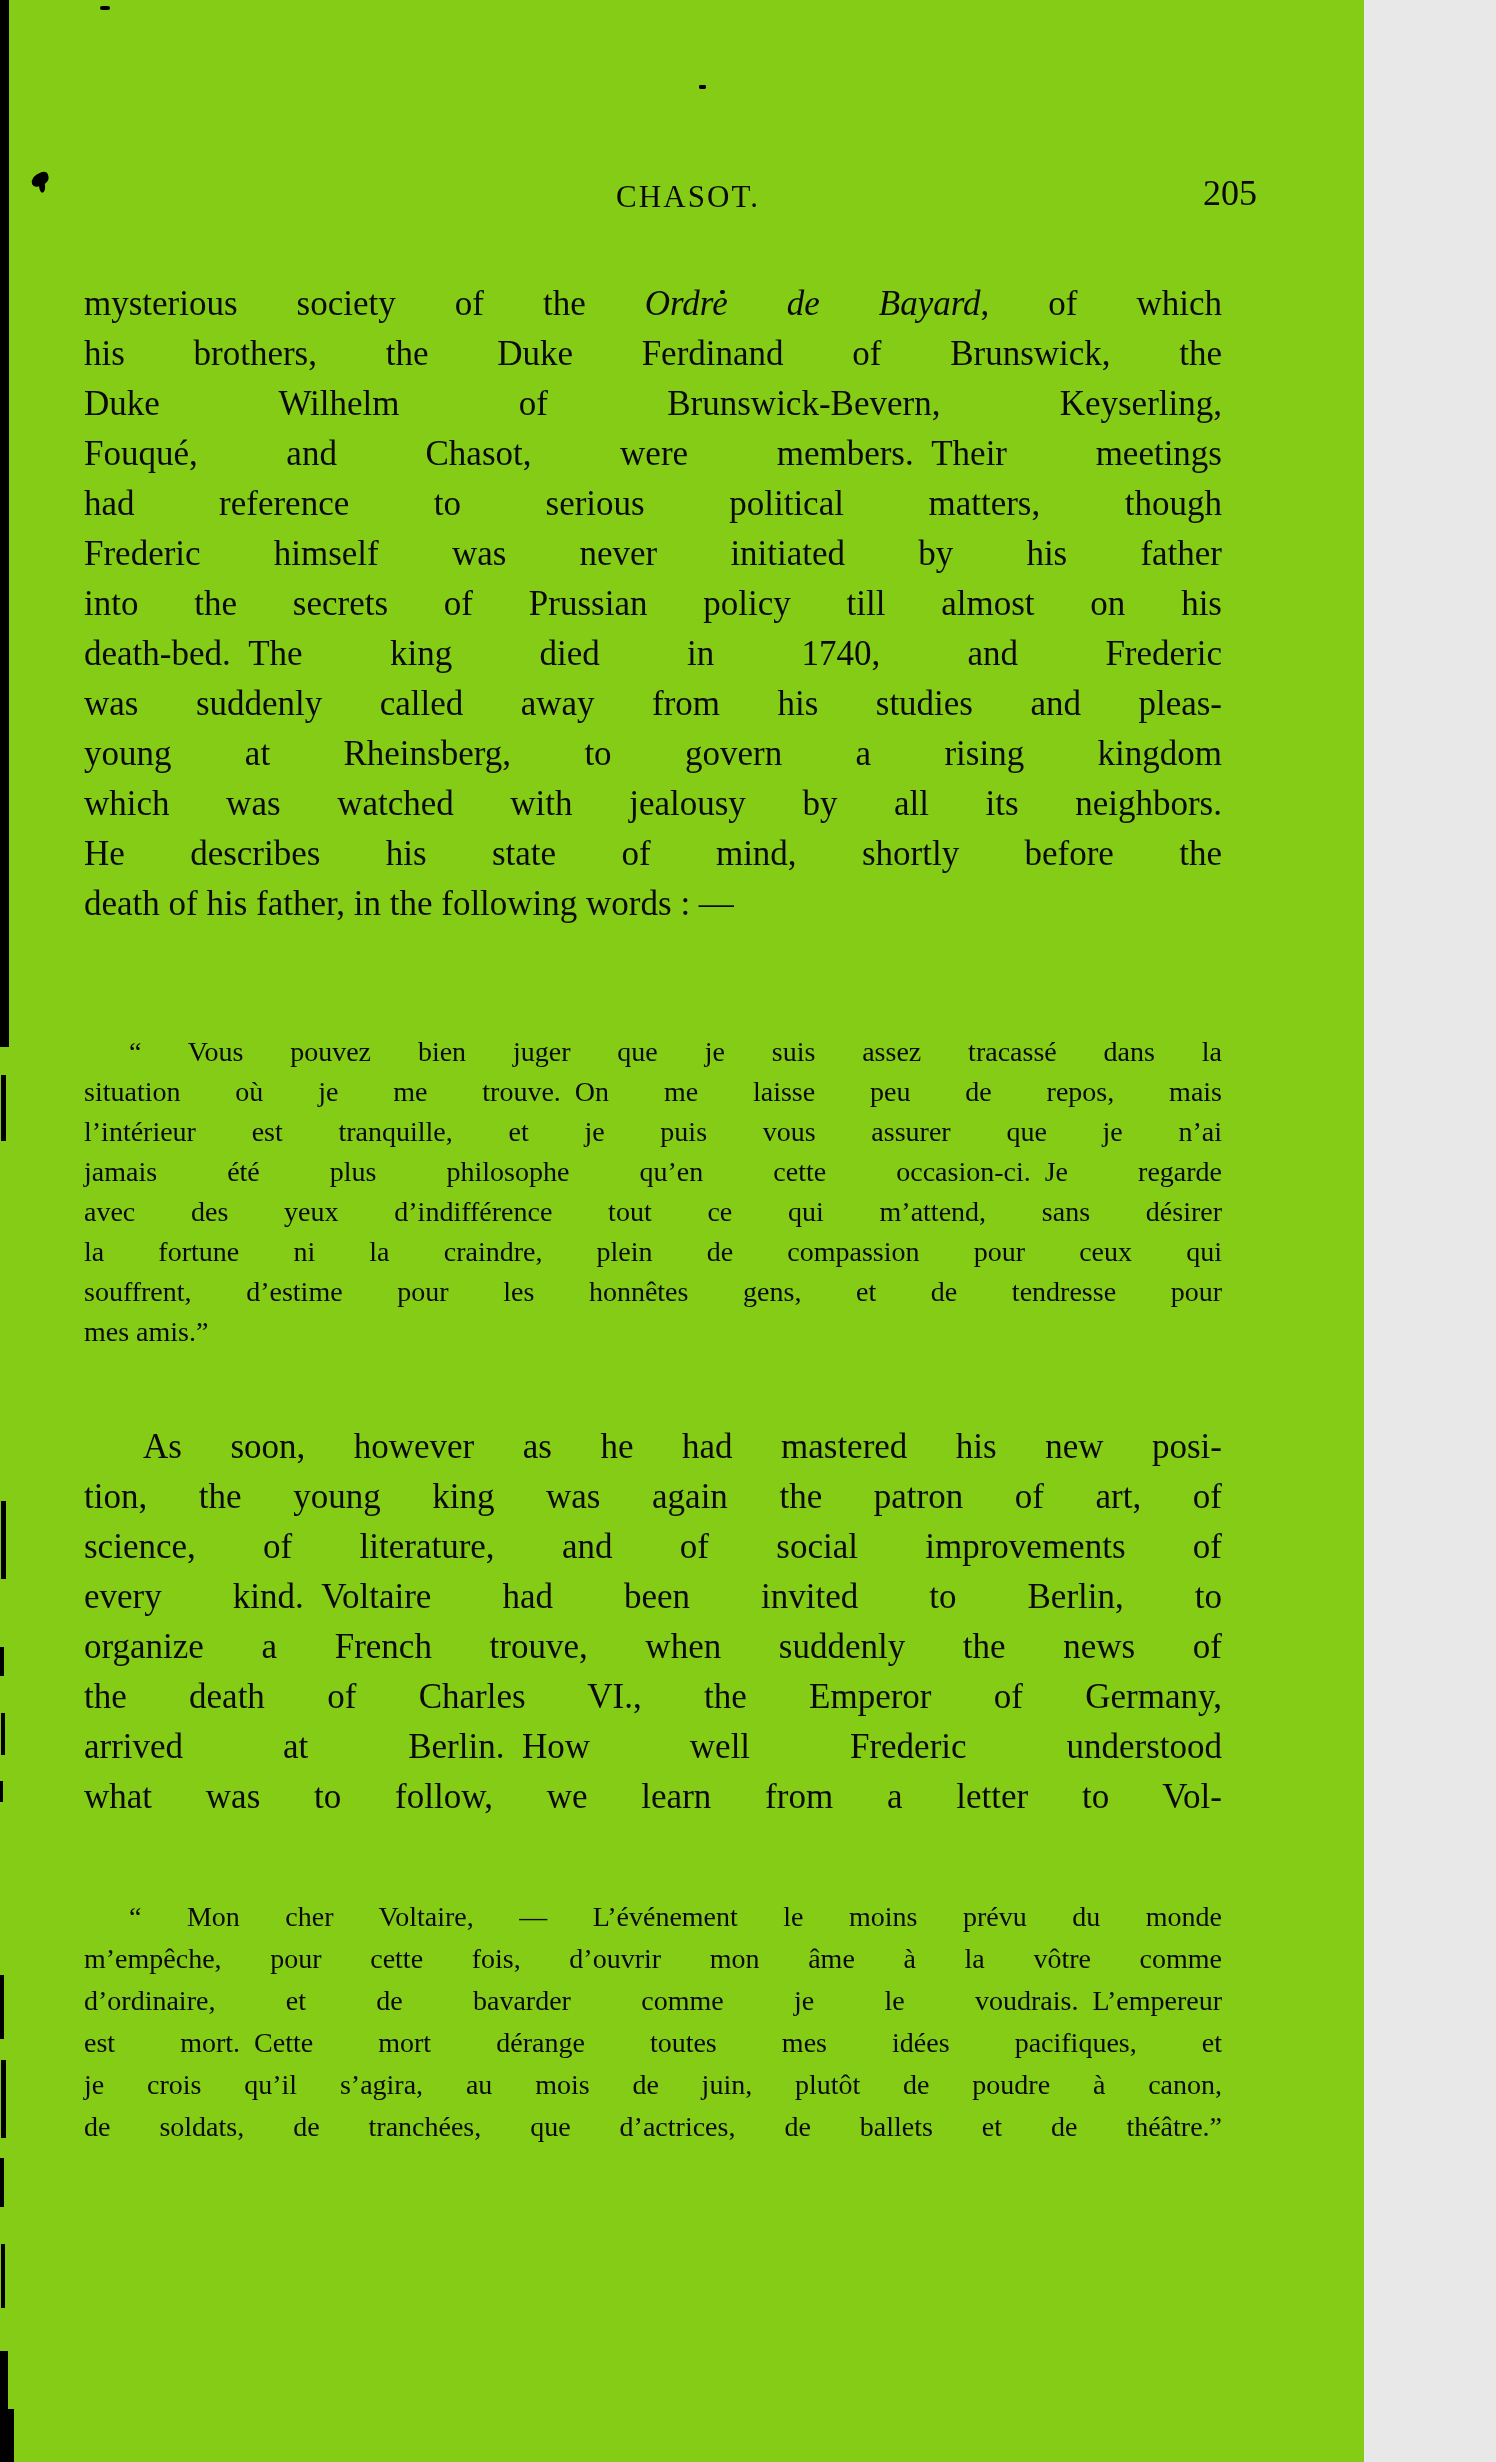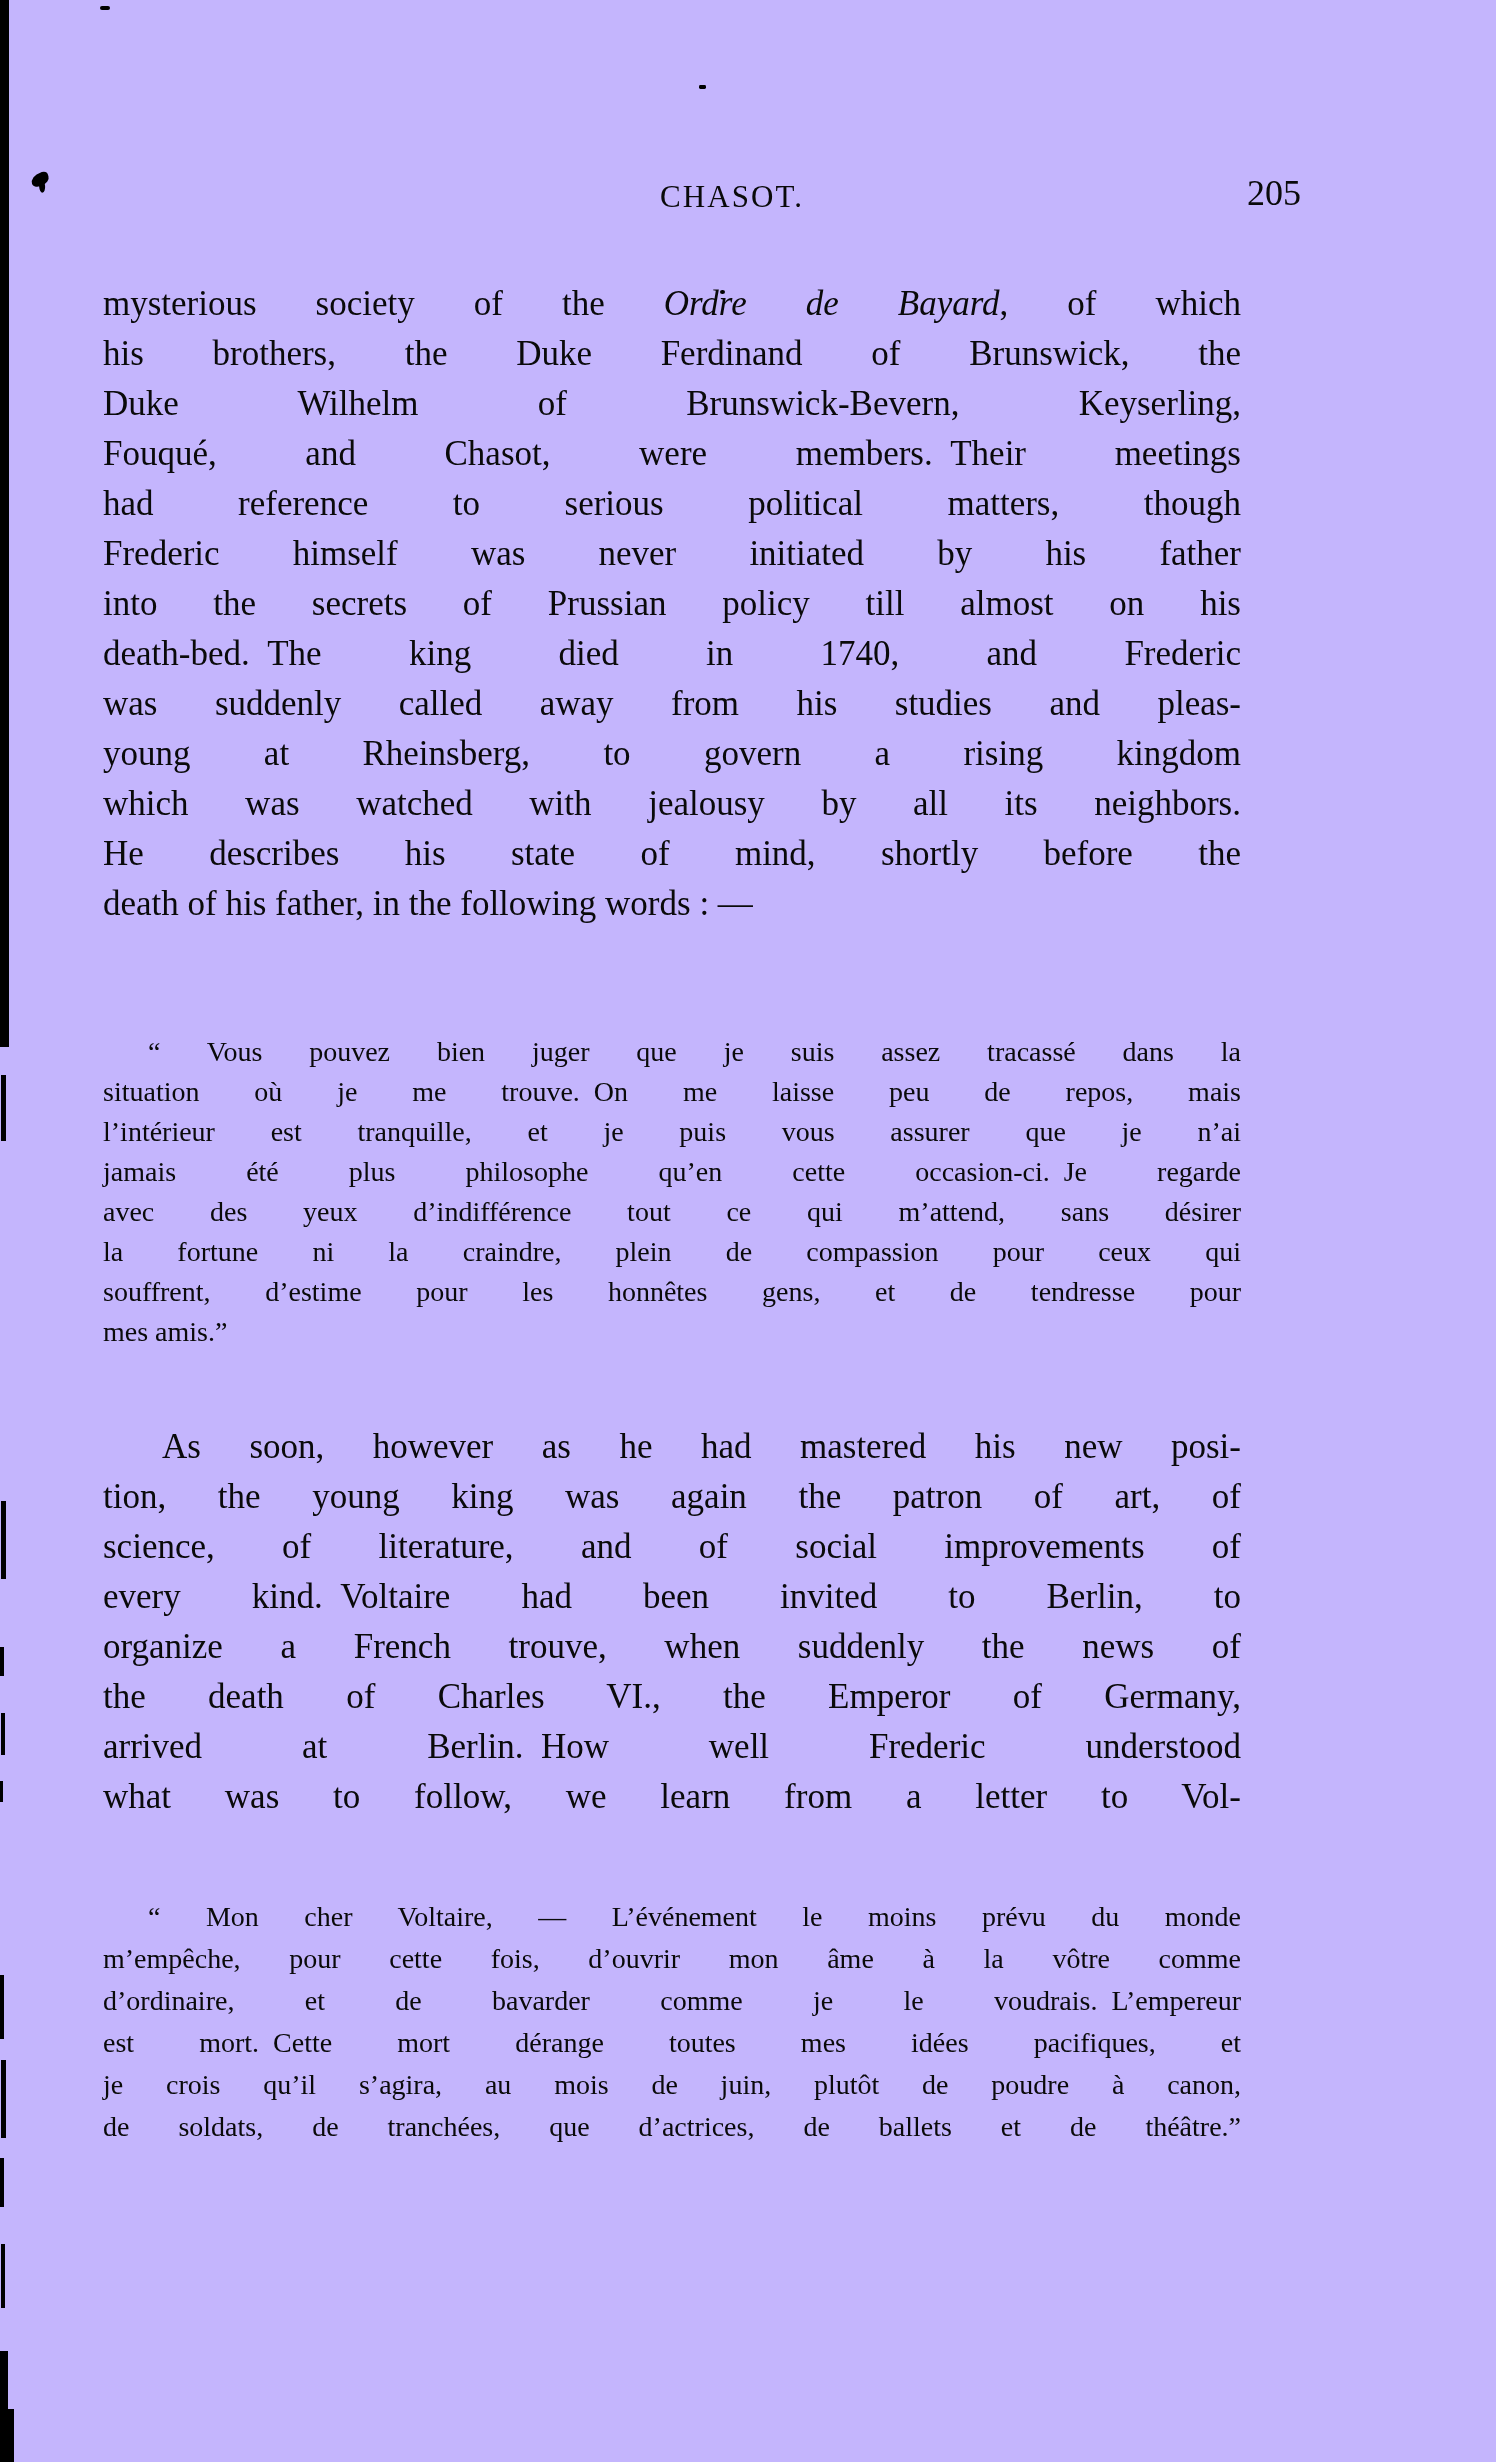--- a/index.html
+++ b/index.html
@@ -2,29 +2,28 @@
 <html style="font-size:11px"><head>
 <meta charset="utf-8">
 <style>
   html, body {
     margin: 0;
     padding: 0;
     background: #e8e8e8;
   }
   .page {
     position: relative;
-    width: 1496px;
+    width: 1364px;
     height: 2462px;
-    background: #c4b5fd;
+    background: #84cc16;
     overflow: hidden;
     font-family: "Liberation Serif", serif;
     color: #0a0a0a;
     box-sizing: border-box;
     padding-top: 173px;
-    padding-left: 44px;
   }
 
   
   .header {
     position: relative;
     width: 1138px;
     margin-left: 119px;
     height: 45px;
   }
   .running-title {
@@ -40,21 +39,21 @@
   .page-number {
     position: absolute;
     right: 0;
     top: -1.4px;
     font-size: 36px;
   }
 
   
   .text-body {
     width: 1138px;
-    margin-left: 59px;
+    margin-left: 84px;
     margin-top: 61px;
   }
   .block { margin: 0; }
   .block.paragraph {
     font-size: 35px;
     line-height: 50px;
   }
   .block.quote {
     font-size: 28px;
     line-height: 40px;

